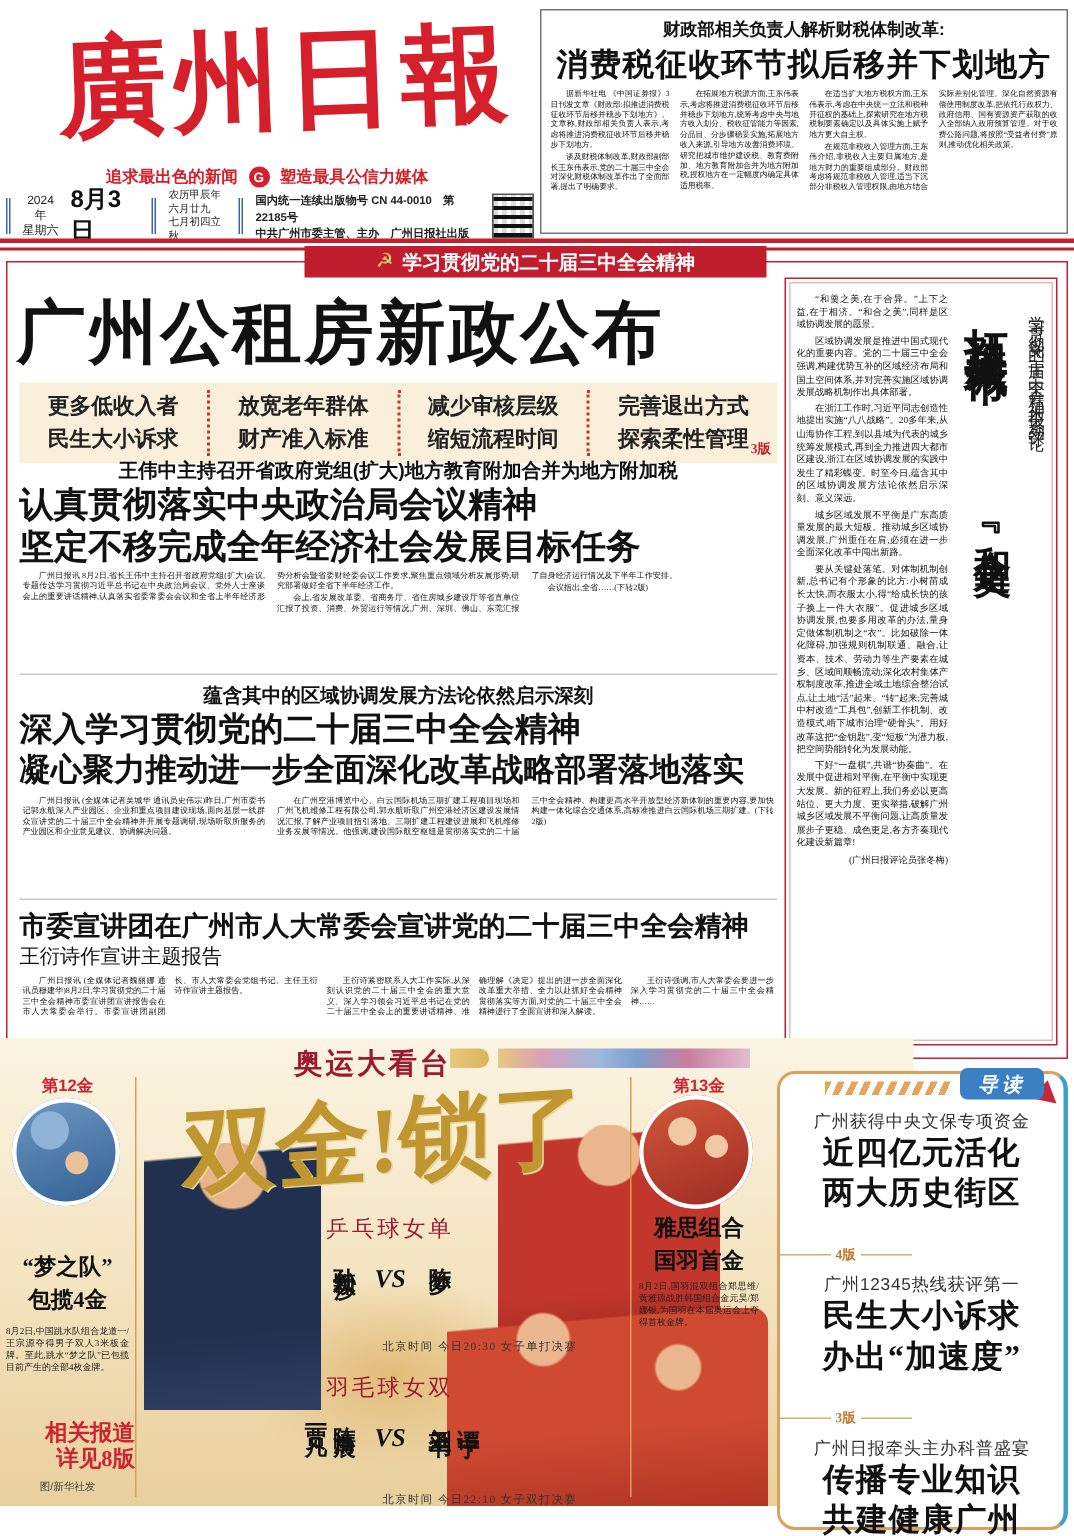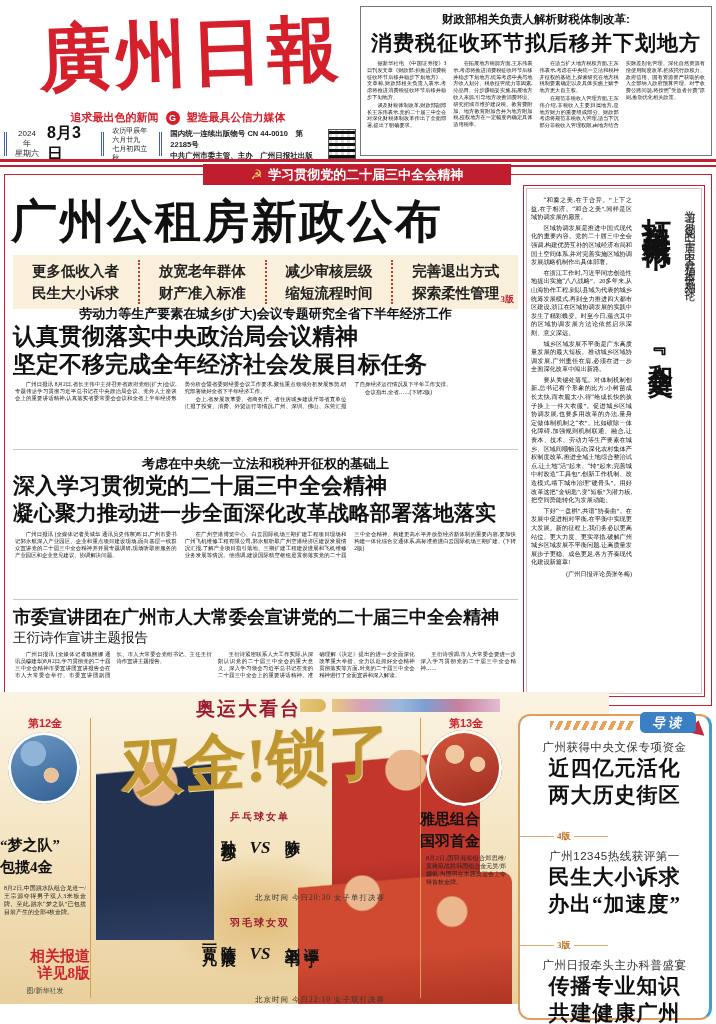--- a/index.html
+++ b/index.html
@@ -77,26 +77,26 @@
   .medal-badge{font-size:11px;font-weight:bold;color:#cf2330;font-family:"Liberation Sans",sans-serif;text-align:center;z-index:4}
   .mcircle{border-radius:50%;z-index:1;box-shadow:0 0 0 3px #fff inset}
   .c-dive{left:8px;top:40px;width:72px;height:72px;
      background:radial-gradient(circle at 35% 30%,#8fb4d8 0 18%,transparent 19%),
                 radial-gradient(circle at 60% 60%,#e9c29a 0 12%,transparent 13%),
                 linear-gradient(160deg,#6e9ac4,#2f5e92)}
   .c-bad{left:426px;top:38px;width:76px;height:76px;
      background:radial-gradient(circle at 38% 32%,#f0c9a2 0 13%,transparent 14%),
                 radial-gradient(circle at 68% 45%,#f0c9a2 0 11%,transparent 12%),
                 linear-gradient(160deg,#d4593c,#9c2a20)}
-  .mtitle{font-size:15px;font-weight:900;line-height:22px;z-index:4}
+  .mtitle{font-size:15px;font-weight:900;text-align:center;line-height:22px;z-index:4}
   .mbody{font-size:6px;line-height:8px;text-align:justify;color:#222;z-index:4}
   .related{font-size:15px;font-weight:900;color:#cf2330;text-align:right;line-height:17px;z-index:4}
   .credit{font-size:7px;color:#444;text-align:center;z-index:4;font-family:"Liberation Sans",sans-serif}
   .match{z-index:4;text-align:center}
-  .mlabel{font-size:10px;font-weight:700;color:#9c1b30;letter-spacing:2px;font-family:"Liberation Sans",sans-serif}
+  .mlabel{font-size:15px;font-weight:400;color:#9c1b30;letter-spacing:2px;font-family:"Liberation Sans",sans-serif}
   .names{display:flex;justify-content:center;align-items:flex-start;gap:13px;margin-top:4px}
   .vname{writing-mode:vertical-rl;font-size:15px;font-weight:900;letter-spacing:3px;line-height:17px}
   .vs{font-size:17px;font-weight:900;font-style:italic;margin-top:10px}
   .pairgap{display:flex;gap:2px}
   .mtime{font-size:7.5px;letter-spacing:1px;color:#333;margin-top:5px;white-space:nowrap}
   .photo{z-index:1;border-radius:8px 8px 0 0}
   .ph-tt-left{left:96px;top:70px;width:118px;height:178px;
      background:radial-gradient(circle at 50% 12%,#e8b48c 0 13%,transparent 14%),
                 linear-gradient(175deg,rgba(0,0,0,0) 0 6%,#20304e 7% 70%,#2e3f63 100%)}
   .ph-tt-right{left:332px;top:58px;width:148px;height:142px;
@@ -189,32 +189,32 @@
         <span>减少审核层级</span><br>
         <span>缩短流程时间</span>
       </div>
       <div class="pt">
         <span>完善退出方式</span><br>
         <span>探索柔性管理</span>
       </div>
       <span class="pageref">3版</span>
     </div>
 
-    <div class="abs kicker" style="top:130px">劳动力等生产要素在城乡(扩大)会议专题研究全省下半年经济工作</div>
+    <div class="abs kicker" style="top:130px">王伟中主持召开省政府党组(扩大)地方教育附加合并为地方附加税</div>
     <div class="abs h1l" style="top:146px;font-size:23px">认真贯彻落实中央政治局会议精神</div>
     <div class="abs h1l" style="top:174px;font-size:23px">坚定不移完成全年经济社会发展目标任务</div>
     <div class="abs storybody" style="top:206px;height:62px;column-count:3">
         <p>广州日报讯 8月2日,省长王伟中主持召开省政府党组(扩大)会议,专题传达学习贯彻习近平总书记在中央政治局会议、党外人士座谈会上的重要讲话精神,认真落实省委常委会会议和全省上半年经济形势分析会暨省委财经委会议工作要求,聚焦重点领域分析发展形势,研究部署做好全省下半年经济工作。</p>
         <p>会上,省发展改革委、省商务厅、省住房城乡建设厅等省直单位汇报了投资、消费、外贸运行等情况,广州、深圳、佛山、东莞汇报了自身经济运行情况及下半年工作安排。</p>
         <p>会议指出,全省……(下转2版)</p>
       </div>
 
     <div class="abs divline" style="top:274px"></div>
 
-    <div class="abs kicker" style="top:280px">考虑在中央统一立法和税种开征权的基础上</div>
+    <div class="abs kicker" style="top:280px">蕴含其中的区域协调发展方法论依然启示深刻</div>
     <div class="abs h1l" style="top:296px;font-size:22px">深入学习贯彻党的二十届三中全会精神</div>
     <div class="abs h1l" style="top:324px;font-size:21px">凝心聚力推动进一步全面深化改革战略部署落地落实</div>
     <div class="abs storybody" style="top:356px;height:64px;column-count:3">
         <p>广州日报讯 (全媒体记者吴城华 通讯员史伟宗)昨日,广州市委书记郭永航深入产业园区、企业和重点项目建设现场,面向基层一线群众宣讲党的二十届三中全会精神并开展专题调研,现场听取所服务的产业园区和企业意见建议、协调解决问题。</p>
         <p>在广州空港博览中心、白云国际机场三期扩建工程项目现场和广州飞机维修工程有限公司,郭永航听取广州空港经济区建设发展情况汇报,了解产业项目指引落地、三期扩建工程建设进展和飞机维修业务发展等情况。他强调,建设国际航空枢纽是贯彻落实党的二十届三中全会精神、构建更高水平开放型经济新体制的重要内容,要加快构建一体化综合交通体系,高标准推进白云国际机场三期扩建。(下转2版)</p>
       </div>
 
     <div class="abs divline" style="top:424px"></div>
 
     <div class="abs h1l" style="top:430px;font-size:18px">市委宣讲团在广州市人大常委会宣讲党的二十届三中全会精神</div>

